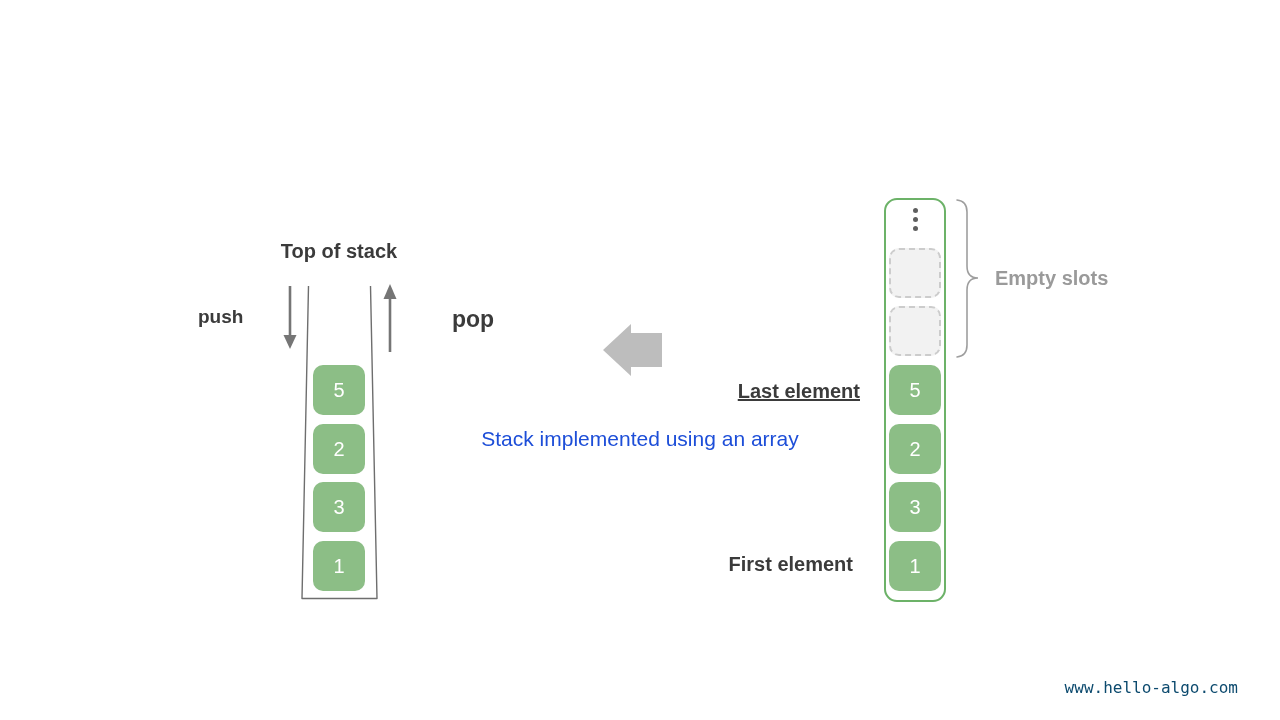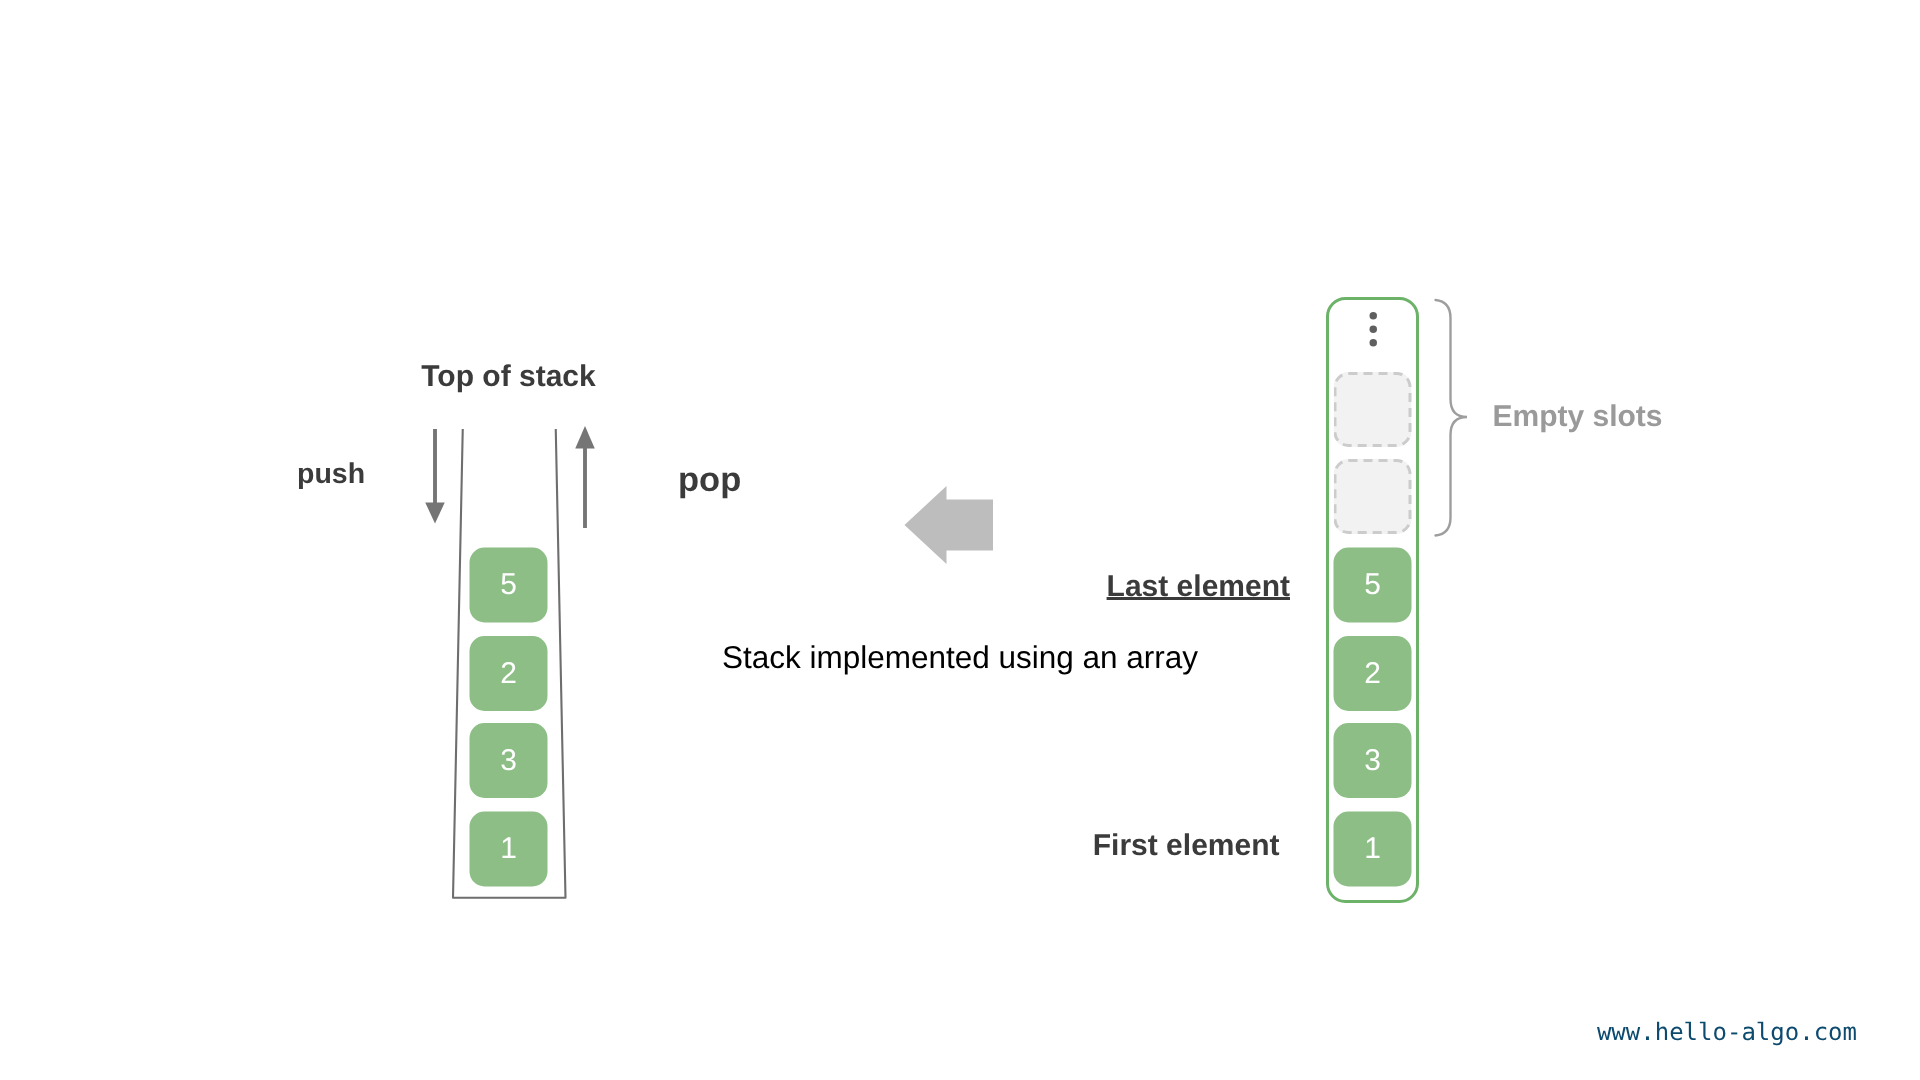--- a/index.html
+++ b/index.html
@@ -24,21 +24,21 @@
     font-size: 20px;
     white-space: nowrap;
   }
   .label-gray-bold {
     color: #9a9a9a;
     font-weight: bold;
     font-size: 20px;
     white-space: nowrap;
   }
   .caption {
-    color: #000000;
+    color: #1d4ed8;
     font-size: 21px;
     text-align: center;
     white-space: nowrap;
   }
 
   
   .cell {
     position: absolute;
     width: 52px;
     height: 50px;

